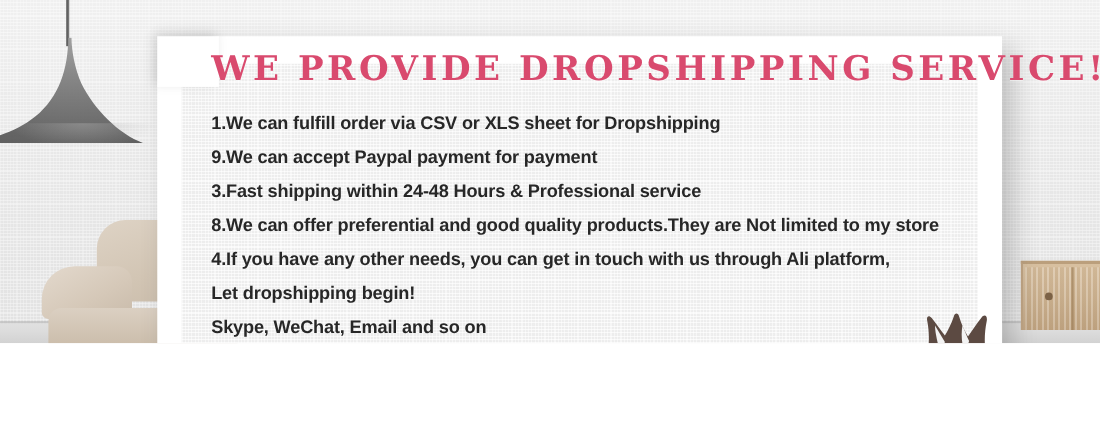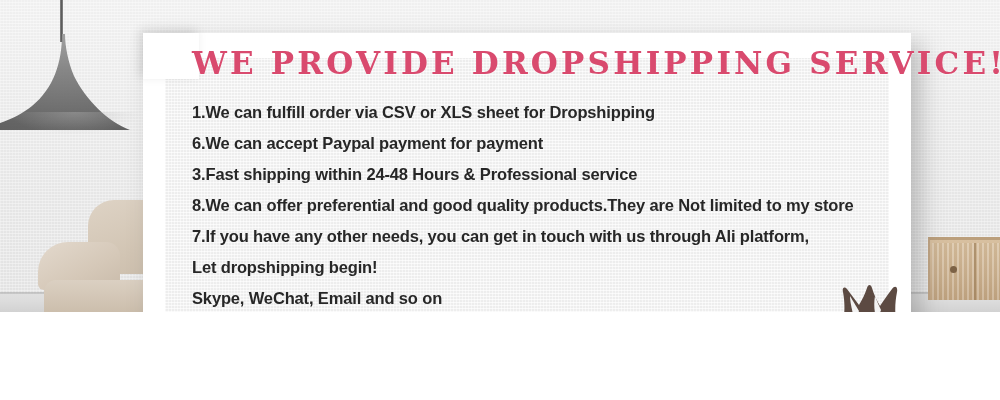--- a/index.html
+++ b/index.html
@@ -266,22 +266,22 @@
       <path fill="#f3f3f3" d="M44 112 C40 100 40 84 44 72 C47 64 48 58 47 52 C51 58 55 64 57 72 C60 84 60 100 57 112 Z"></path>
       <path fill="#5c4a42" d="M44 118 C40 104 41 88 45 76 C48 68 50 62 49 56 C53 63 57 70 59 78 C62 92 61 106 58 118 Z"></path>
       <path fill="#f3f3f3" d="M47 74 C45 68 45 62 46 58 C49 62 52 67 53 72 C52 75 49 76 47 74 Z"></path>
     </svg>
   </div>
 
   <div class="content">
     <h1 class="headline">WE PROVIDE DROPSHIPPING SERVICE!</h1>
     <ul class="bullet-list">
       <li>1.We can fulfill order via CSV or XLS sheet for Dropshipping</li>
-      <li>6.We can accept Paypal payment for payment</li>
+      <li>9.We can accept Paypal payment for payment</li>
       <li>3.Fast shipping within 24-48 Hours &amp; Professional service</li>
       <li>8.We can offer preferential and good quality products.They are Not limited to my store</li>
-      <li>7.If you have any other needs, you can get in touch with us through Ali platform,</li>
+      <li>4.If you have any other needs, you can get in touch with us through Ali platform,</li>
       <li>Let dropshipping begin!</li>
       <li>Skype, WeChat, Email and so on</li>
     </ul>
   </div>
 
 </div>
 
 </body></html>

